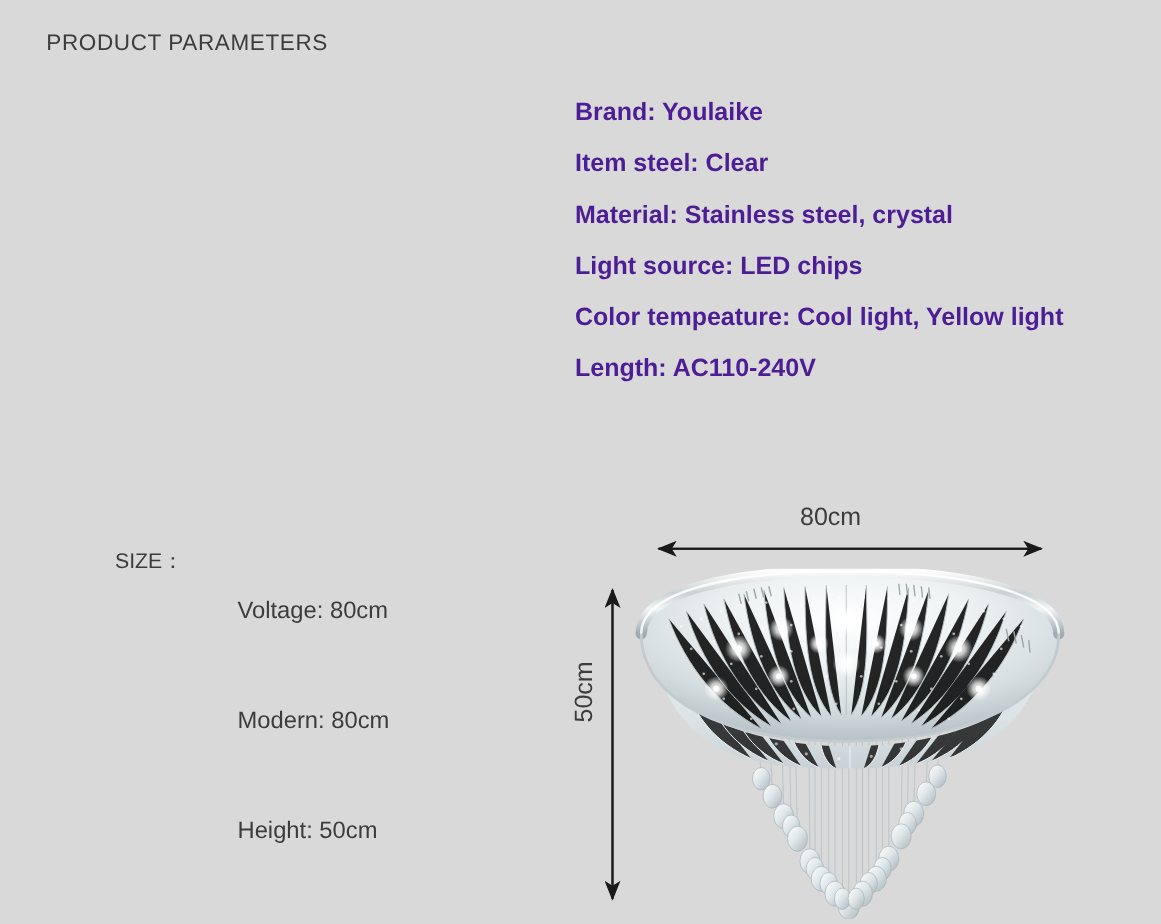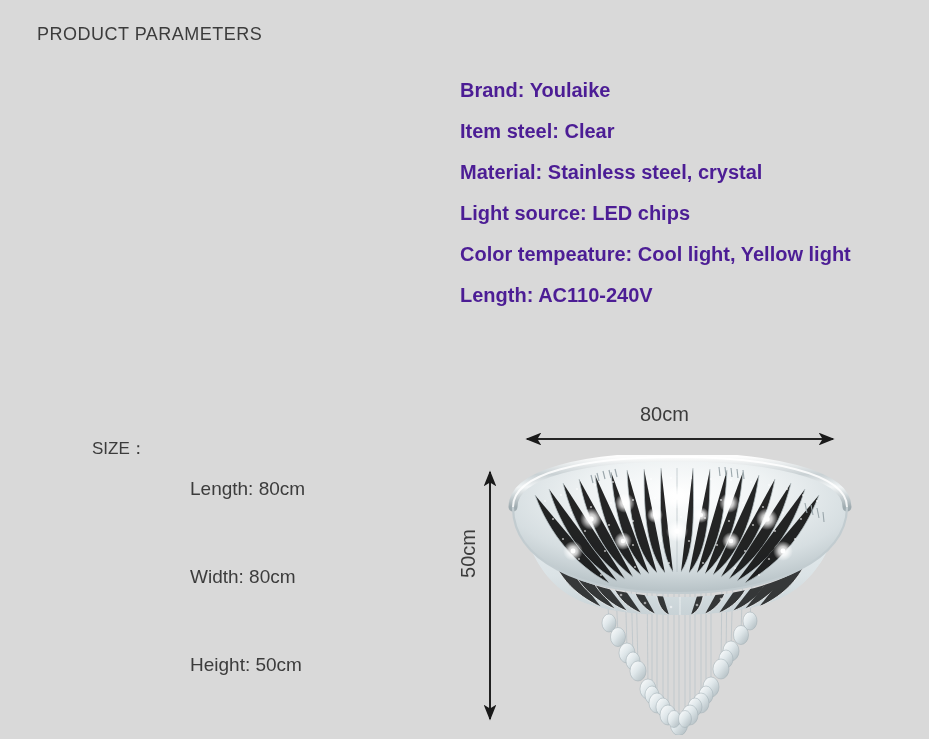--- a/index.html
+++ b/index.html
@@ -120,22 +120,22 @@
     <div class="spec-line">Item steel: Clear</div>
     <div class="spec-line">Material: Stainless steel, crystal</div>
     <div class="spec-line">Light source: LED chips</div>
     <div class="spec-line">Color tempeature: Cool light, Yellow light</div>
     <div class="spec-line">Length: AC110-240V</div>
   </div>
 
   <div class="size-label">SIZE：</div>
 
   <div class="size-items">
-    <div class="size-item">Length: 80cm</div>
-    <div class="size-item">Width: 80cm</div>
+    <div class="size-item">Voltage: 80cm</div>
+    <div class="size-item">Modern: 80cm</div>
     <div class="size-item">Height: 50cm</div>
   </div>
 
   <div class="dim-label-h">80cm</div>
   <div class="dim-label-v">50cm</div>
 
   <svg class="arrows" viewBox="0 0 929 739">
     <defs>
       <marker id="ah" markerWidth="10" markerHeight="8" refX="9" refY="4" orient="auto">
         <path d="M0,0 L10,4 L0,8 L2.5,4 Z" fill="#1a1a1a"></path>

